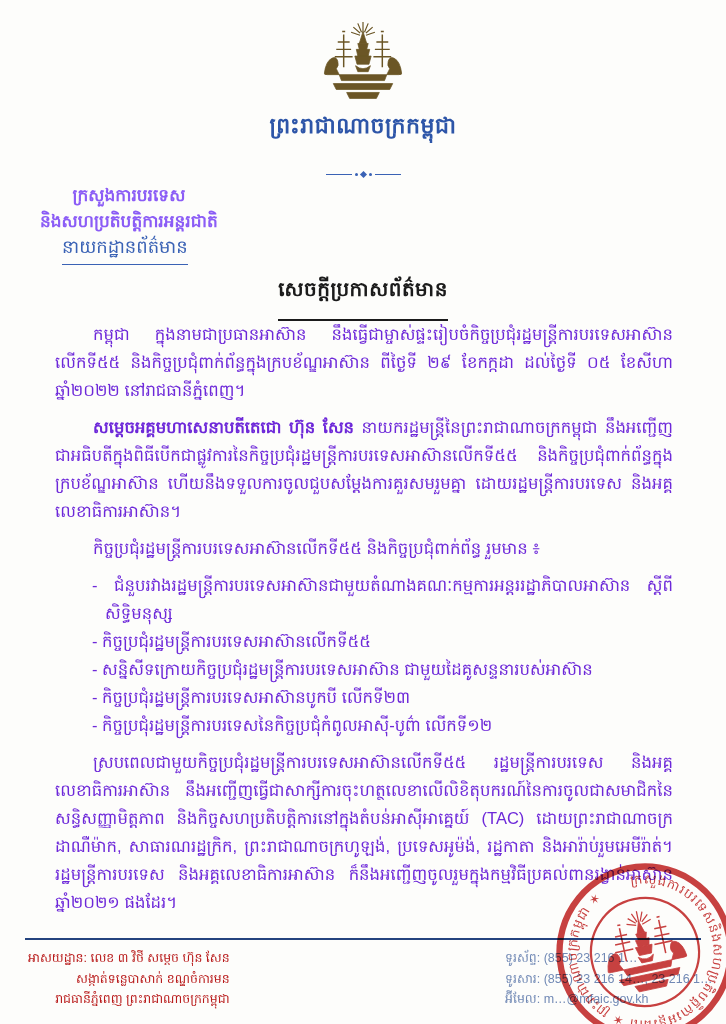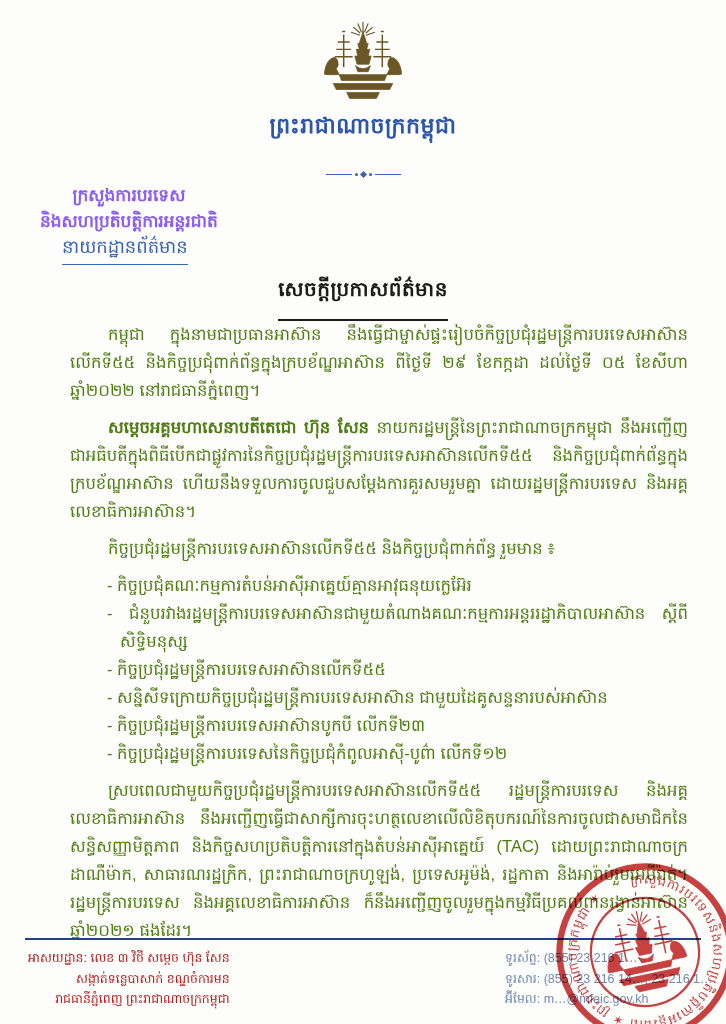--- a/index.html
+++ b/index.html
@@ -17,21 +17,21 @@
   .orn .dia{width:5px;height:5px;background:#3a62b5;transform:rotate(45deg);}
   .orn .dot{width:3px;height:3px;border-radius:50%;background:#3a62b5;}
   .ministry{position:absolute;top:183px;left:40px;text-align:center;font-weight:bold;
             color:#8b5cf6;font-size:17px;line-height:1.5;}
   .department{position:absolute;top:235px;left:62px;font-weight:normal;color:#3a62b5;font-size:18px;
               border-bottom:1.5px solid #3a62b5;padding-bottom:2px;}
   .doc-title{position:absolute;top:276px;left:0;width:726px;text-align:center;}
   .doc-title span{display:inline-block;font-weight:bold;font-size:20px;color:#1b1b1b;
                   border-bottom:2px solid #1b1b1b;padding-bottom:13px;letter-spacing:.5px;}
   
-  .body-text{position:absolute;top:320px;left:70px;width:618px;color:#4d7c0f;
+  .body-text{position:absolute;top:320px;left:55px;width:618px;color:#6d28d9;
              font-size:16.5px;line-height:28px;text-align:justify;}
   .body-text p{margin:0 0 9px 0;text-indent:38px;}
   .lead{font-weight:bold;}
   .list{margin:0 0 9px 0;padding-left:37px;}
   .list .li{padding-left:13px;text-indent:-13px;}
   
   .footer-rule{position:absolute;top:938px;left:25px;width:676px;border-top:2px solid #24437e;}
   .footer-left{position:absolute;top:948px;left:28px;color:#b91c1c;font-size:12.5px;line-height:1.65;text-align:right;}
   .footer-right{position:absolute;top:948px;left:505px;color:#7189b5;font-size:12.5px;line-height:1.65;}
   
@@ -98,21 +98,20 @@
 
   <div class="doc-title">
     <span>សេចក្តីប្រកាសព័ត៌មាន</span>
   </div>
 
   <div class="body-text">
     <p>កម្ពុជា ក្នុងនាមជាប្រធានអាស៊ាន នឹងធ្វើជាម្ចាស់ផ្ទះរៀបចំកិច្ចប្រជុំរដ្ឋមន្ត្រីការបរទេសអាស៊ាន លើកទី៥៥ និងកិច្ចប្រជុំពាក់ព័ន្ធក្នុងក្របខ័ណ្ឌអាស៊ាន ពីថ្ងៃទី ២៩ ខែកក្កដា ដល់ថ្ងៃទី ០៥ ខែសីហា ឆ្នាំ២០២២ នៅរាជធានីភ្នំពេញ។</p>
     <p><span class="lead">សម្តេចអគ្គមហាសេនាបតីតេជោ ហ៊ុន សែន</span><span> នាយករដ្ឋមន្ត្រីនៃព្រះរាជាណាចក្រកម្ពុជា នឹងអញ្ជើញជាអធិបតីក្នុងពិធីបើកជាផ្លូវការនៃកិច្ចប្រជុំរដ្ឋមន្ត្រីការបរទេសអាស៊ានលើកទី៥៥ និងកិច្ចប្រជុំពាក់ព័ន្ធក្នុងក្របខ័ណ្ឌអាស៊ាន ហើយនឹងទទួលការចូលជួបសម្តែងការគួរសមរួមគ្នា ដោយរដ្ឋមន្ត្រីការបរទេស និងអគ្គលេខាធិការអាស៊ាន។</span></p>
     <p>កិច្ចប្រជុំរដ្ឋមន្ត្រីការបរទេសអាស៊ានលើកទី៥៥ និងកិច្ចប្រជុំពាក់ព័ន្ធ រួមមាន ៖</p>
     <div class="list">
-      <div class="li">- កិច្ចប្រជុំគណៈកម្មការតំបន់អាស៊ីអាគ្នេយ៍គ្មានអាវុធនុយក្លេអ៊ែរ</div>
       <div class="li">- ជំនួបរវាងរដ្ឋមន្ត្រីការបរទេសអាស៊ានជាមួយតំណាងគណៈកម្មការអន្តររដ្ឋាភិបាលអាស៊ាន ស្តីពីសិទ្ធិមនុស្ស</div>
       <div class="li">- កិច្ចប្រជុំរដ្ឋមន្ត្រីការបរទេសអាស៊ានលើកទី៥៥</div>
       <div class="li">- សន្និសីទក្រោយកិច្ចប្រជុំរដ្ឋមន្ត្រីការបរទេសអាស៊ាន ជាមួយដៃគូសន្ទនារបស់អាស៊ាន</div>
       <div class="li">- កិច្ចប្រជុំរដ្ឋមន្ត្រីការបរទេសអាស៊ានបូកបី លើកទី២៣</div>
       <div class="li">- កិច្ចប្រជុំរដ្ឋមន្ត្រីការបរទេសនៃកិច្ចប្រជុំកំពូលអាស៊ី-បូព៌ា លើកទី១២</div>
     </div>
     <p>ស្របពេលជាមួយកិច្ចប្រជុំរដ្ឋមន្ត្រីការបរទេសអាស៊ានលើកទី៥៥ រដ្ឋមន្ត្រីការបរទេស និងអគ្គលេខាធិការអាស៊ាន នឹងអញ្ជើញធ្វើជាសាក្សីការចុះហត្ថលេខាលើលិខិតុបករណ៍នៃការចូលជាសមាជិកនៃសន្ធិសញ្ញាមិត្តភាព និងកិច្ចសហប្រតិបត្តិការនៅក្នុងតំបន់អាស៊ីអាគ្នេយ៍ (TAC) ដោយព្រះរាជាណាចក្រដាណឺម៉ាក, សាធារណរដ្ឋក្រិក, ព្រះរាជាណាចក្រហូឡង់, ប្រទេសអូម៉ង់, រដ្ឋកាតា និងអារ៉ាប់រួមអេមីរ៉ាត់។ រដ្ឋមន្ត្រីការបរទេស និងអគ្គលេខាធិការអាស៊ាន ក៏នឹងអញ្ជើញចូលរួមក្នុងកម្មវិធីប្រគល់ពានរង្វាន់អាស៊ានឆ្នាំ២០២១ ផងដែរ។</p>
   </div>
 
   <div class="footer-rule"></div>

